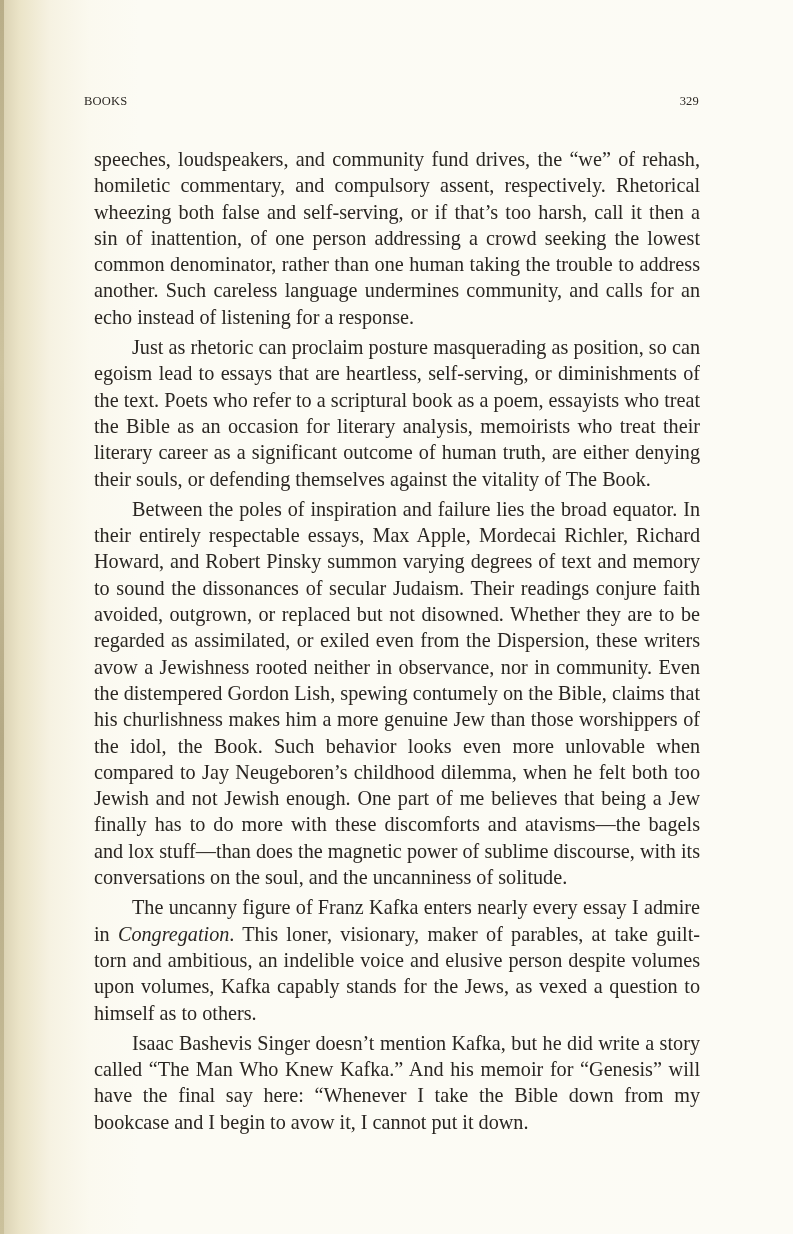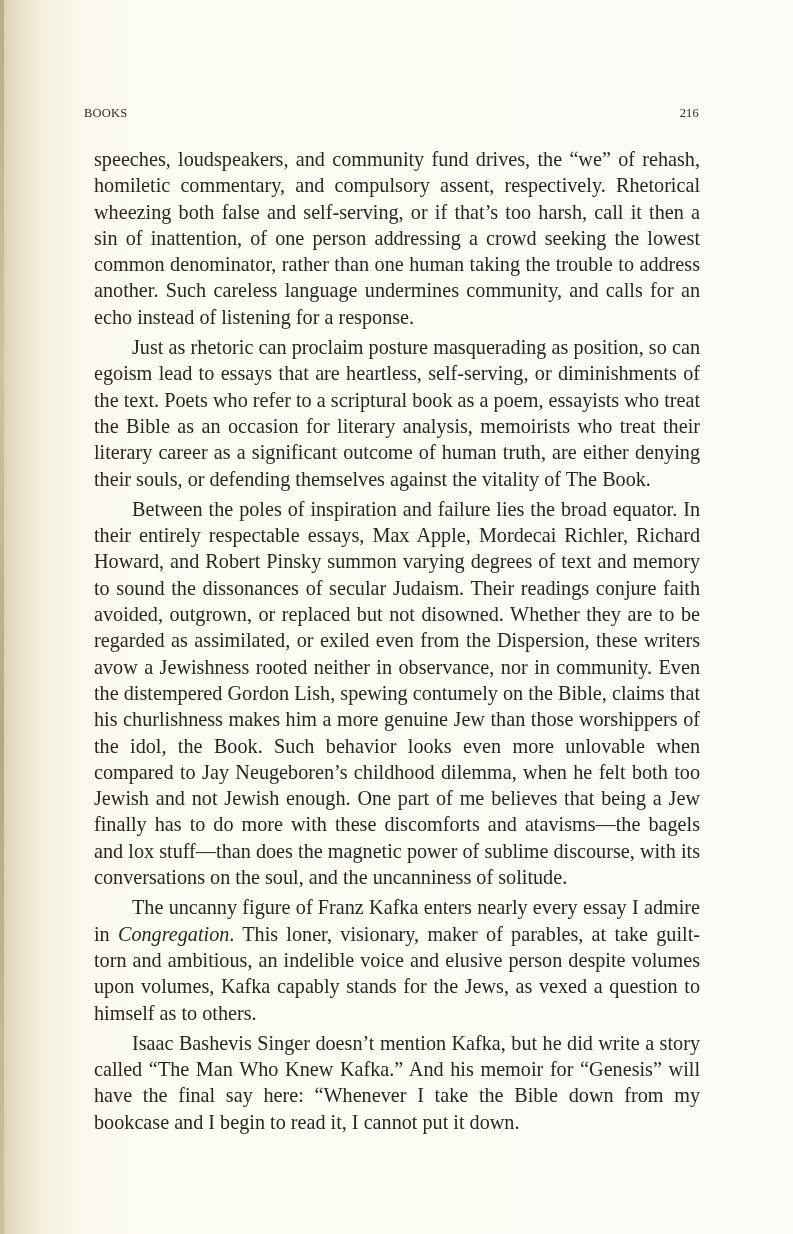--- a/index.html
+++ b/index.html
@@ -8,43 +8,43 @@
     background: linear-gradient(to right, #d8cfb0 0px, #ebe4c8 20px, #f6f2e2 50px, #fbf9ef 90px, #fcfbf4 140px, #fcfbf5 100%);
     position: relative;
     font-family: "Liberation Serif", "DejaVu Serif", serif;
     color: #2a2622;
   }
   .gutter-edge {
     position: absolute; left: 0; top: 0; width: 4px; height: 1234px;
     background: linear-gradient(to bottom, #b8ad88, #cdc39f 30%, #b4a985 60%, #cbc19c);
   }
   .running-head {
-    position: absolute; top: 106px; left: 84px; width: 615px;
+    position: absolute; top: 94px; left: 84px; width: 615px;
     display: flex; justify-content: space-between;
     font-size: 12.5px; letter-spacing: 0.2px;
   }
   .body-text {
     position: absolute; top: 142px; left: 90px; width: 614px;
     font-size: 20.2px; line-height: 26.3px;
     text-align: justify; hyphens: none;
   }
   .body-text p { margin: 4px; text-indent: 0; }
   .body-text p.indent { text-indent: 38px; }
   .body-text p + p { margin-top: 0; }
   .italic { font-style: italic; }
 </style>
 </head>
 <body>
 
 <div class="gutter-edge"></div>
 
 <div class="running-head">
   <span>BOOKS</span>
-  <span>216</span>
+  <span>329</span>
 </div>
 
 <div class="body-text">
   <p>speeches, loudspeakers, and community fund drives, the “we” of rehash, homiletic commentary, and compulsory assent, respectively. Rhetorical wheezing both false and self-serving, or if that’s too harsh, call it then a sin of inattention, of one person addressing a crowd seeking the lowest common denominator, rather than one human taking the trouble to address another. Such careless language undermines community, and calls for an echo instead of listening for a response.</p>
   <p class="indent">Just as rhetoric can proclaim posture masquerading as position, so can egoism lead to essays that are heartless, self-serving, or diminishments of the text. Poets who refer to a scriptural book as a poem, essayists who treat the Bible as an occasion for literary analysis, memoirists who treat their literary career as a significant outcome of human truth, are either denying their souls, or defending themselves against the vitality of The Book.</p>
   <p class="indent">Between the poles of inspiration and failure lies the broad equator. In their entirely respectable essays, Max Apple, Mordecai Richler, Richard Howard, and Robert Pinsky summon varying degrees of text and memory to sound the dissonances of secular Judaism. Their readings conjure faith avoided, outgrown, or replaced but not disowned. Whether they are to be regarded as assimilated, or exiled even from the Dispersion, these writers avow a Jewishness rooted neither in observance, nor in community. Even the distempered Gordon Lish, spewing contumely on the Bible, claims that his churlishness makes him a more genuine Jew than those worshippers of the idol, the Book. Such behavior looks even more unlovable when compared to Jay Neugeboren’s childhood dilemma, when he felt both too Jewish and not Jewish enough. One part of me believes that being a Jew finally has to do more with these discomforts and atavisms—the bagels and lox stuff—than does the magnetic power of sublime discourse, with its conversations on the soul, and the uncanniness of solitude.</p>
   <p class="indent"><span>The uncanny figure of Franz Kafka enters nearly every essay I admire in </span><span class="italic">Congregation</span><span>. This loner, visionary, maker of parables, at take guilt-torn and ambitious, an indelible voice and elusive person despite volumes upon volumes, Kafka capably stands for the Jews, as vexed a question to himself as to others.</span></p>
-  <p class="indent">Isaac Bashevis Singer doesn’t mention Kafka, but he did write a story called “The Man Who Knew Kafka.” And his memoir for “Genesis” will have the final say here: “Whenever I take the Bible down from my bookcase and I begin to read it, I cannot put it down.</p>
+  <p class="indent">Isaac Bashevis Singer doesn’t mention Kafka, but he did write a story called “The Man Who Knew Kafka.” And his memoir for “Genesis” will have the final say here: “Whenever I take the Bible down from my bookcase and I begin to avow it, I cannot put it down.</p>
 </div>
 
 </body></html>

